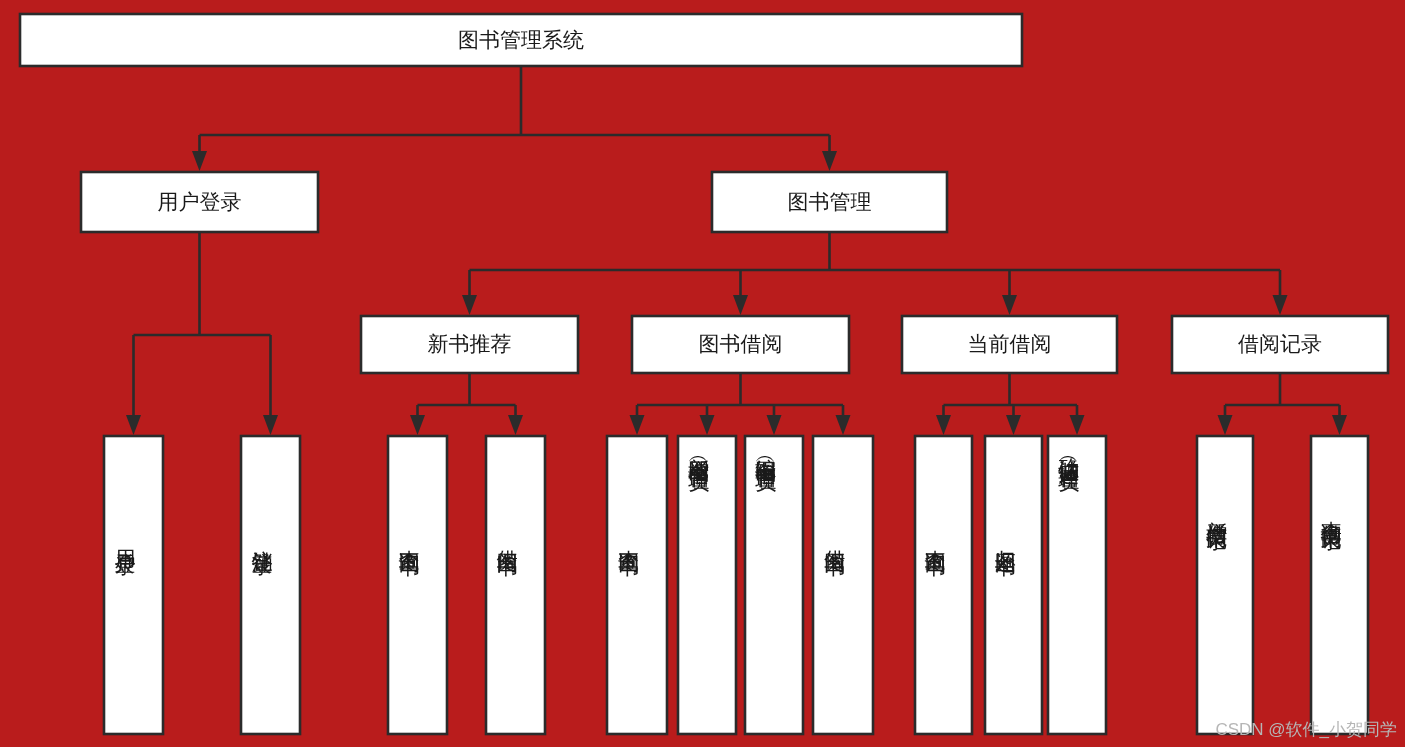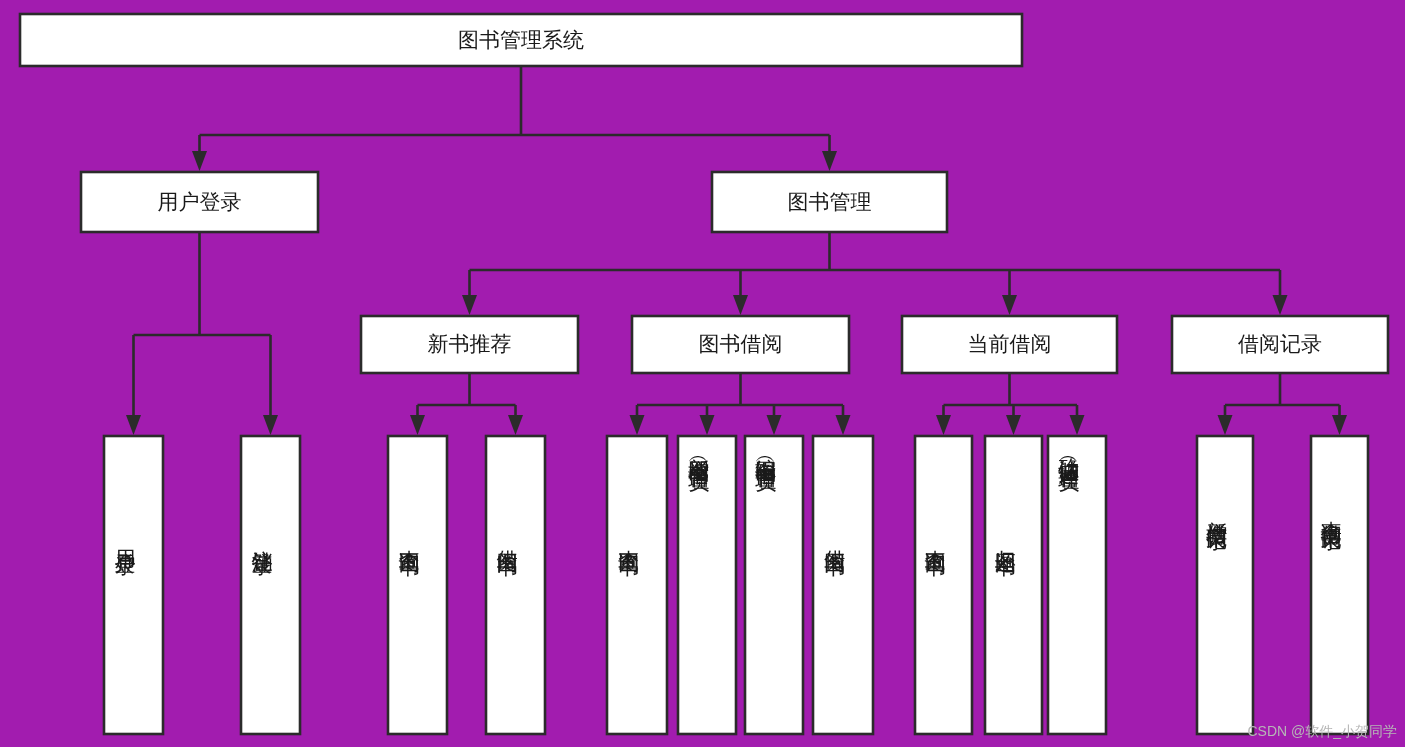--- a/index.html
+++ b/index.html
@@ -8,21 +8,21 @@
     padding: 0;
     background: #ffffff;
   }
   body {
     font-family: "Liberation Sans", "DejaVu Sans", sans-serif;
   }
   #diagram-root {
     position: relative;
     width: 1405px;
     height: 747px;
-    background: #a21caf;
+    background: #b91c1c;
     overflow: hidden;
   }
   svg.diagram-canvas {
     position: absolute;
     left: 0;
     top: 0;
     width: 1405px;
     height: 747px;
     display: block;
   }
@@ -54,21 +54,21 @@
     fill: #1a1a1a;
     writing-mode: vertical-rl;
     text-orientation: upright;
     letter-spacing: 2px;
   }
   .watermark-text {
     position: absolute;
     right: 8px;
     bottom: 6px;
     font-family: "Liberation Sans", "DejaVu Sans", sans-serif;
-    font-size: 14px;
+    font-size: 17px;
     color: #b6b6b6;
     white-space: nowrap;
     pointer-events: none;
     user-select: none;
     text-align: center;
   }
 </style>
 </head>
 <body>
 

